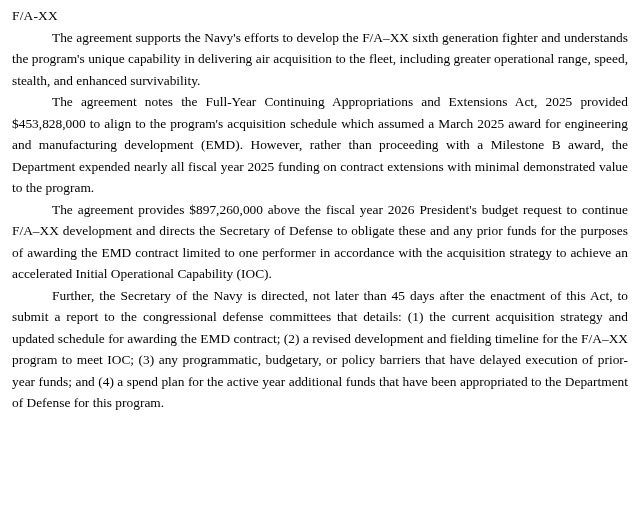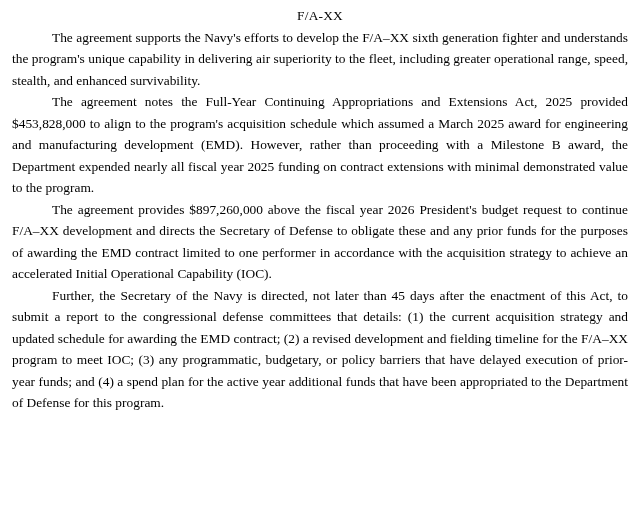--- a/index.html
+++ b/index.html
@@ -17,33 +17,32 @@
     width: 640px;
     height: 522px;
     padding: 5px 12px 0 12px;
     font-family: "Liberation Serif", "DejaVu Serif", serif;
     font-size: 13.4px;
     line-height: 21.5px;
     color: #000000;
     background: #ffffff;
   }
   .doc-title {
-    text-align: center;
     font-size: 13.4px;
     margin: 0;
     letter-spacing: 0.2px;
   }
   .page p {
     margin: 0;
     text-align: justify;
     text-indent: 40px;
   }
 </style>
 </head>
 <body>
 
 <div class="page">
   <div class="doc-title">F/A-XX</div>
-  <p>The agreement supports the Navy's efforts to develop the F/A–XX sixth generation fighter and understands the program's unique capability in delivering air superiority to the fleet, including greater operational range, speed, stealth, and enhanced survivability.</p>
+  <p>The agreement supports the Navy's efforts to develop the F/A–XX sixth generation fighter and understands the program's unique capability in delivering air acquisition to the fleet, including greater operational range, speed, stealth, and enhanced survivability.</p>
   <p>The agreement notes the Full-Year Continuing Appropriations and Extensions Act, 2025 provided $453,828,000 to align to the program's acquisition schedule which assumed a March 2025 award for engineering and manufacturing development (EMD).  However, rather than proceeding with a Milestone B award, the Department expended nearly all fiscal year 2025 funding on contract extensions with minimal demonstrated value to the program.</p>
   <p>The agreement provides $897,260,000 above the fiscal year 2026 President's budget request to continue F/A–XX development and directs the Secretary of Defense to obligate these and any prior funds for the purposes of awarding the EMD contract limited to one performer in accordance with the acquisition strategy to achieve an accelerated Initial Operational Capability (IOC).</p>
   <p>Further, the Secretary of the Navy is directed, not later than 45 days after the enactment of this Act, to submit a report to the congressional defense committees that details: (1) the current acquisition strategy and updated schedule for awarding the EMD contract; (2) a revised development and fielding timeline for the F/A–XX program to meet IOC; (3) any programmatic, budgetary, or policy barriers that have delayed execution of prior-year funds; and (4) a spend plan for the active year additional funds that have been appropriated to the Department of Defense for this program.</p>
 </div>
 
 </body></html>

